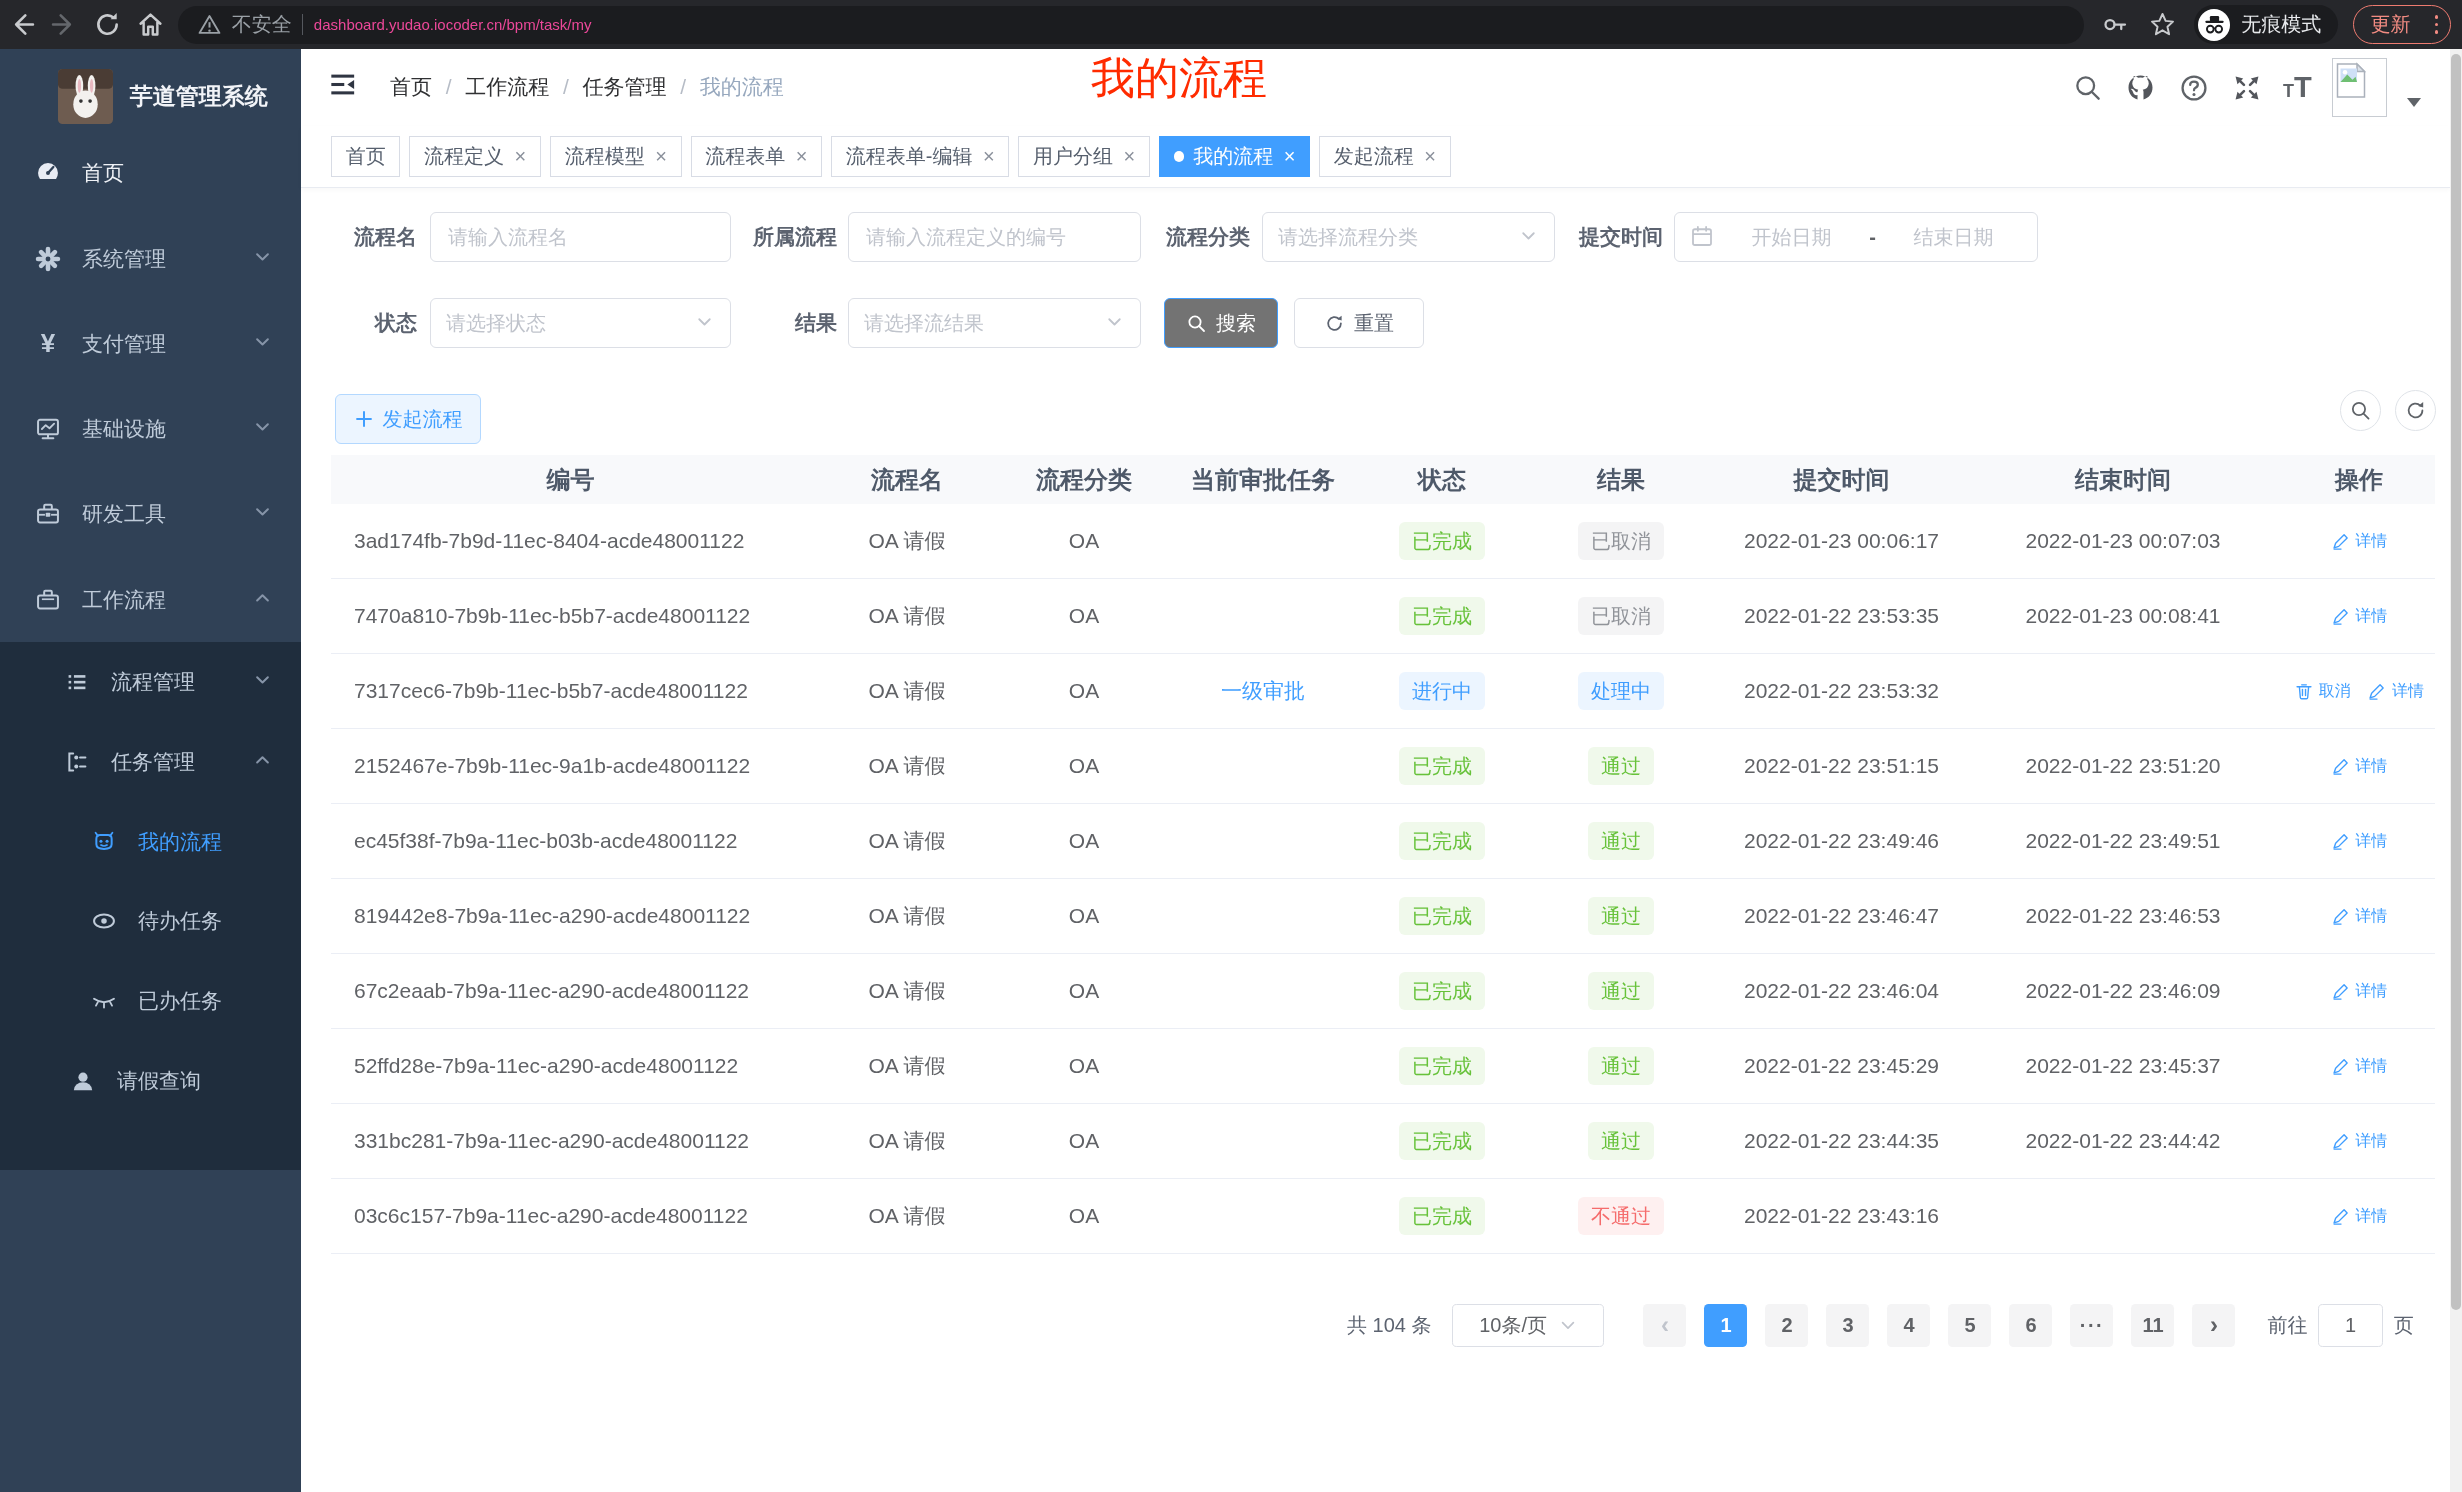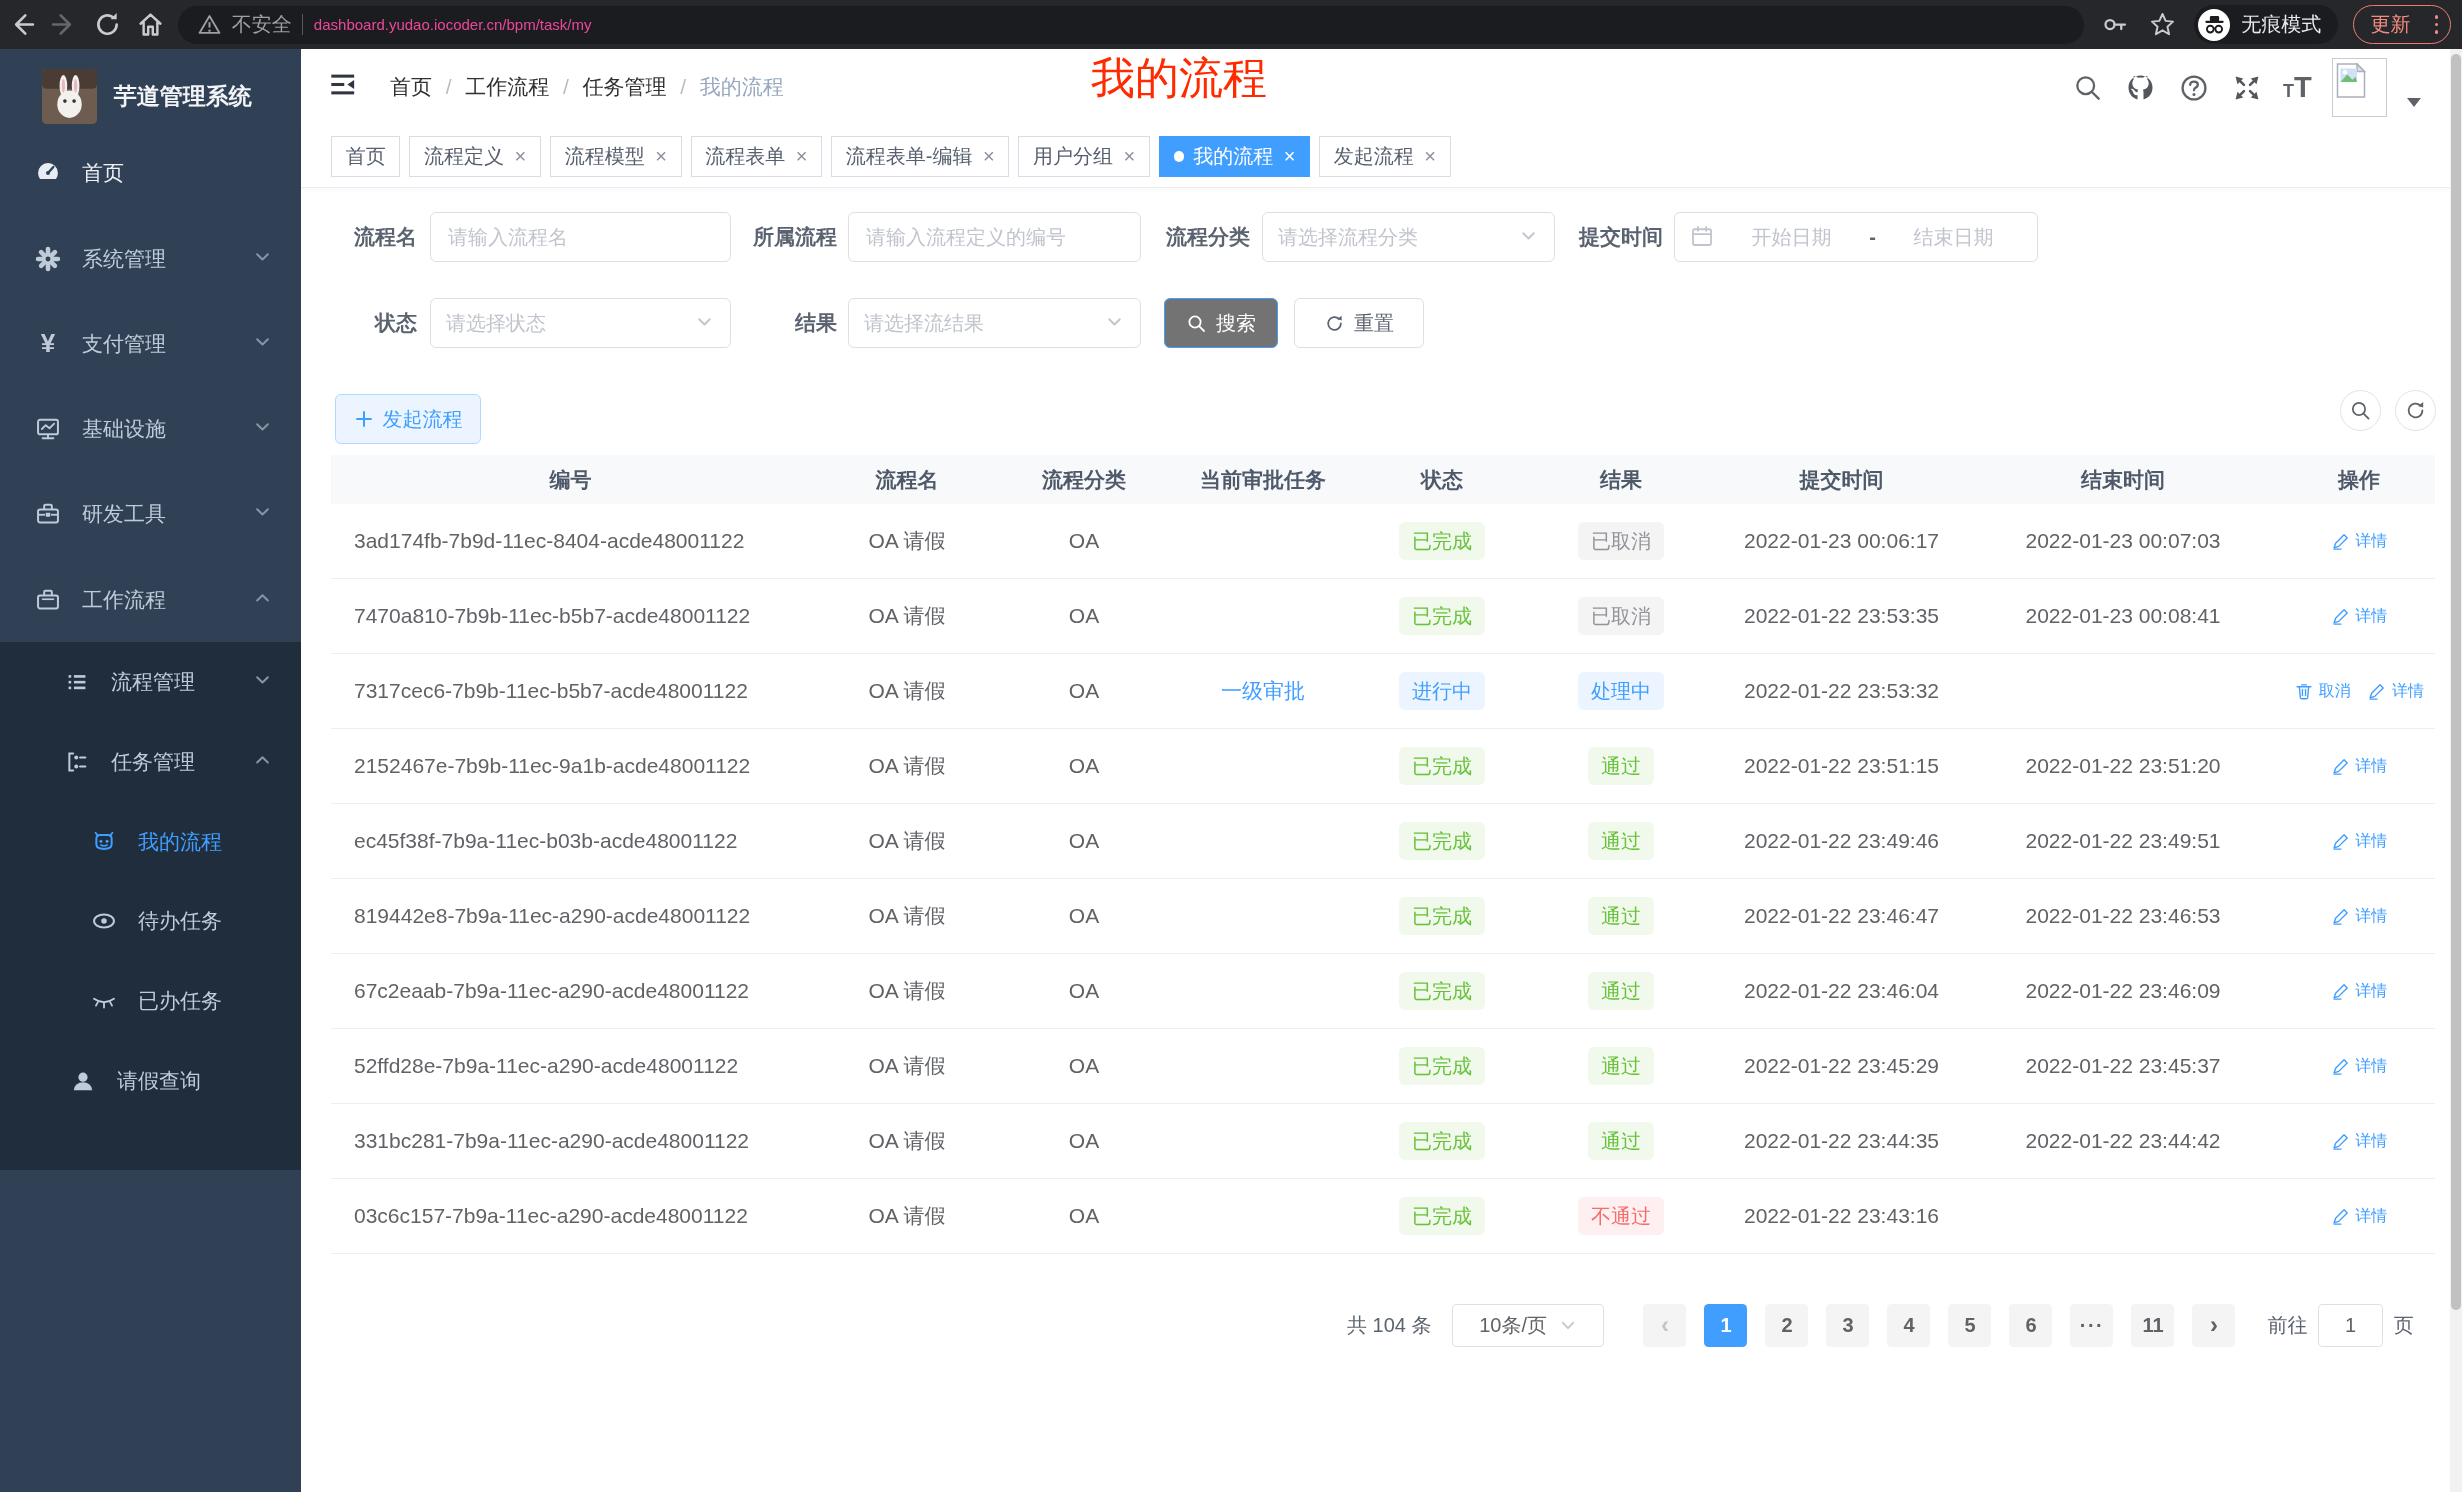--- a/index.html
+++ b/index.html
@@ -14,21 +14,21 @@
   .omni-url{color:#ec4899;font-size:15px;}
   .chrome-right{display:flex;align-items:center;gap:15px;padding-right:10.7px;}
   .incog{display:flex;align-items:center;gap:10.7px;background:#1b1c1f;border-radius:20px;padding:3.8px 16.7px 3.8px 4.6px;color:#e8eaed;font-size:20px;}
   .incog-circle{width:32px;height:32px;border-radius:50%;background:#fff;display:flex;align-items:center;justify-content:center;}
   .updatebtn{display:flex;align-items:center;gap:24px;border:1.9px solid #ee7b70;border-radius:20px;padding:5.3px 12px 5.3px 16.7px;color:#f28b82;font-size:20px;}
   .dots3{display:flex;flex-direction:column;gap:3.8px;}
   .dots3 i{width:3.8px;height:3.8px;border-radius:50%;background:#f28b82;}
   
   .sidebar{position:absolute;left:0;top:49px;width:301px;height:1444px;background:#304156;}
   .submenu-bg{position:absolute;left:0;top:593px;width:301px;height:528px;background:#1f2d3d;}
-  .logo-row{position:absolute;left:0;top:10.7px;width:301px;height:73px;display:flex;align-items:center;gap:16.7px;padding-left:42px;box-sizing:border-box;}
+  .logo-row{position:absolute;left:0;top:10.7px;width:301px;height:73px;display:flex;align-items:center;gap:16.7px;padding-left:58px;box-sizing:border-box;}
   .logo-title{color:#f2f4f8;font-size:23px;font-weight:700;}
   .menu-item{position:absolute;left:0;width:301px;height:85px;display:flex;align-items:center;box-sizing:border-box;font-size:21px;color:#bfcbd9;}
   .menu-item .mi-icon{width:26px;height:26px;margin-right:21px;flex:0 0 auto;display:flex;align-items:center;justify-content:center;}
   .menu-item .chev{position:absolute;right:27px;}
   .mi-sub{height:80px;}
   .lbl-bright{color:#eef1f6;}
   .active-blue{color:#409eff;}
   
   .main-bg{position:absolute;left:301px;top:49px;width:2149px;height:1444px;background:#fff;}
   .hamburger{position:absolute;left:326px;top:67px;width:35px;height:35px;}
@@ -57,21 +57,21 @@
   .selcaret{flex:0 0 auto;}
   .daterange .dsep{color:#c0c4cc;font-size:20px;font-weight:700;color:#606266;}
   .daterange .dph{flex:1;text-align:center;color:#c0c4cc;font-size:20px;}
   .btn{position:absolute;height:50px;border-radius:6px;display:flex;align-items:center;justify-content:center;gap:9px;font-size:20px;box-sizing:border-box;}
   .btn-primary{background:#737373;color:#fff;border:1.1px solid #409eff;}
   .btn-plain{background:#fff;color:#5c6370;border:1.1px solid #dcdfe6;}
   .btn-light{background:#ecf5ff;color:#409eff;border:1.1px solid #b3d8ff;}
   .circle-btn{position:absolute;width:41px;height:41px;border-radius:50%;border:1.1px solid #dfe3e8;background:#fff;box-sizing:border-box;display:flex;align-items:center;justify-content:center;}
   
   table.grid{position:absolute;left:331px;top:455px;width:2104px;border-collapse:collapse;table-layout:fixed;font-size:21px;color:#606266;}
-  table.grid thead th{height:49px;background:#f8f9fb;color:#4e5969;font-weight:700;font-size:21px;text-align:center;padding:0;}
+  table.grid thead th{height:49px;background:#f8f9fb;color:#4e5969;font-weight:700;font-size:24px;text-align:center;padding:0;}
   table.grid tbody td{height:74px;border-bottom:0.8px solid #ebeef5;text-align:center;padding:0;}
   table.grid tbody td.cell-id{text-align:left;padding-left:23px;}
   .badge{display:inline-block;padding:9px 13px;border-radius:6px;font-size:20px;line-height:1;}
   .badge.success{background:#f0f9eb;color:#67c23a;}
   .badge.info{background:#f4f4f5;color:#909399;}
   .badge.primary{background:#ecf5ff;color:#409eff;}
   .badge.danger{background:#fef0f0;color:#f56c6c;}
   .task-link{color:#409eff;}
   .op-cell{display:flex;align-items:center;justify-content:center;gap:16.7px;}
   .oplink{display:inline-flex;align-items:center;gap:4.6px;color:#409eff;font-size:16px;white-space:nowrap;}

